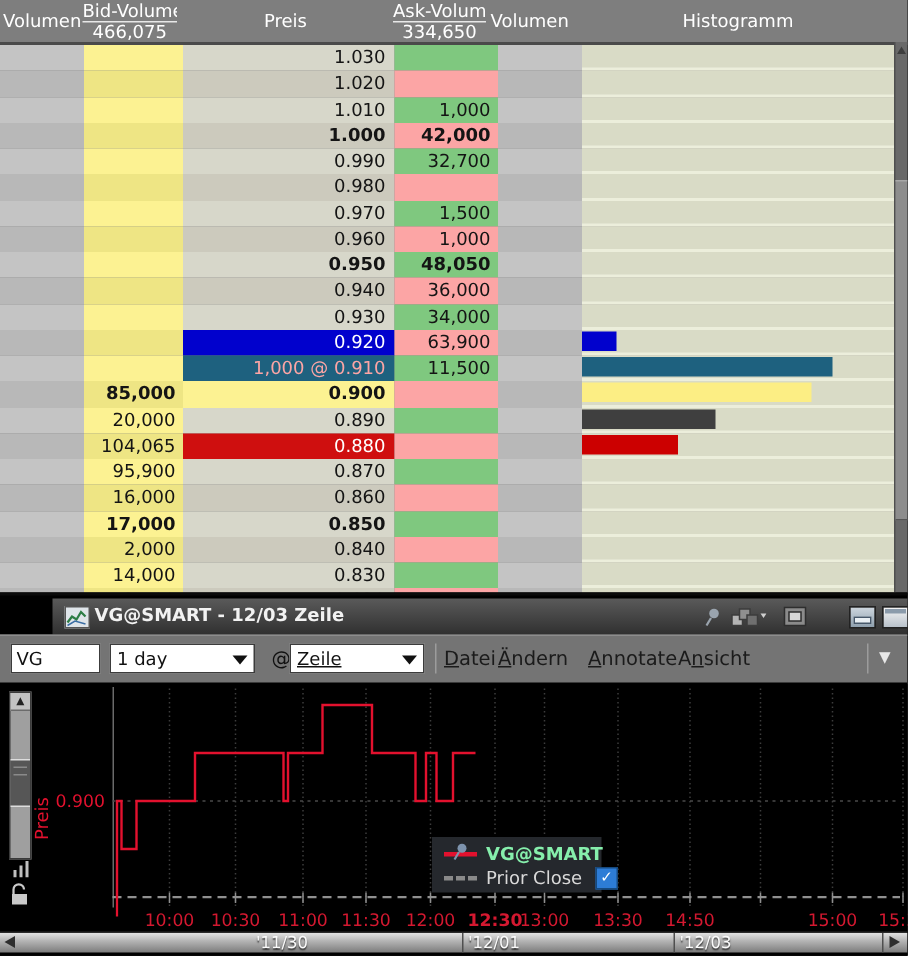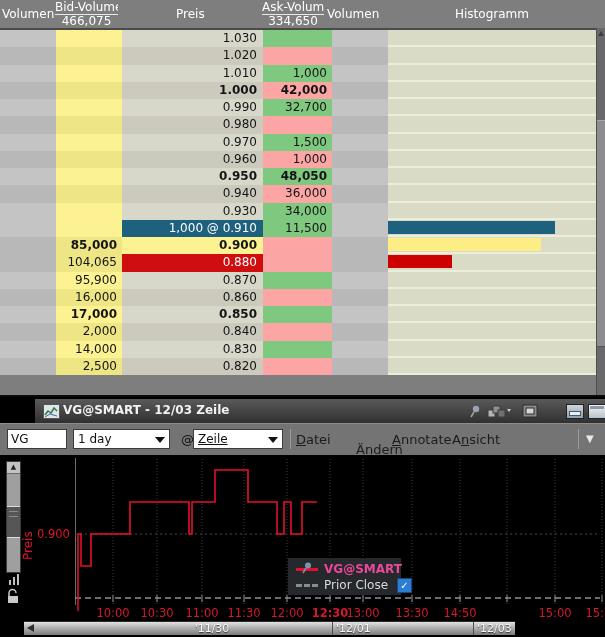--- a/index.html
+++ b/index.html
@@ -19,21 +19,21 @@
   .c-voll{width:56px;} .c-bid{width:66px;text-align:right;padding-right:5px;}
   .c-price{width:141px;text-align:right;padding-right:6px;}
   .c-ask{width:69px;text-align:right;padding-right:5px;}
   .c-volr{width:56px;} .c-hist{width:209px;border-bottom:2px solid #eceedb;background:#d9dbc6;}
   .r0 .c-voll,.r0 .c-volr{background:#c4c4c4;} .r1 .c-voll,.r1 .c-volr{background:#b8b8b8;}
   .r0 .c-bid{background:#fcf292;} .r1 .c-bid{background:#eee584;}
   .r0 .c-price{background:#d7d7ca;} .r1 .c-price{background:#cccabd;}
   .r0 .c-ask{background:#7fc87f;} .r1 .c-ask{background:#fca5a5;}
   .bold{font-weight:bold;}
   .ps-blue .c-price{background:#0101cd!important;color:#fff;}
-  .ps-teal .c-price{background:#1e617f!important;color:#ffffff;}
+  .ps-teal .c-price{background:#1e617f!important;color:#fca5a5;}
   .ps-red  .c-price{background:#cf0f0f!important;color:#fff;}
   .ps-yellow .c-price{background:#fcf292!important;}
   .histbar{height:13px;margin-top:1px;}
   .lscroll{position:absolute;right:0;top:28px;width:8px;height:367px;background:#696969;border-left:1px solid #4f4f4f;}
   .lscroll .thumb{position:absolute;left:0;top:92px;width:8px;height:225px;background:#8d8d8d;border-top:1px solid #a8a8a8;border-bottom:1px solid #555;}
   .lscroll .uparrow{position:absolute;left:1px;top:3px;width:0;height:0;border-left:3px solid transparent;border-right:3px solid transparent;border-bottom:5px solid #3d3d3d;}
   
   .cwin{position:absolute;left:0;top:395px;width:605px;height:242px;background:#000;border-top:2px solid #0a0a0a;}
   .titlebar{position:absolute;left:0;top:2px;width:605px;height:24px;background:linear-gradient(180deg,#5a5a5a,#303030);border-bottom:1px solid #1a1a1a;margin-left:35px;}
   .title{position:absolute;left:28px;top:4px;font-weight:bold;color:#f2f2f2;font-size:12px;white-space:nowrap;}
@@ -67,26 +67,26 @@
   .vslider{position:absolute;left:6px;top:6px;width:13px;height:110px;background:#9f9f9f;border:1px solid #3a3a3a;}
   .vslider .cap{position:absolute;left:0;top:0;width:13px;height:11px;background:#c2c2c2;border-bottom:1px solid #6b6b6b;
                 text-align:center;font-size:7px;line-height:11px;color:#222;}
   .vslider .th{position:absolute;left:0;top:44px;width:13px;height:30px;background:#565656;border-top:1px solid #ddd;border-bottom:1px solid #ddd;}
   .vslider .th i{display:block;height:1px;background:#8a8a8a;margin:4px 2px 0 2px;}
   .chicon{position:absolute;}
   .legend{position:absolute;left:288px;top:103px;width:113px;height:37px;background:#25282d;}
   .leg-row{position:absolute;left:8px;height:16px;line-height:16px;white-space:nowrap;}
   .leg-line{display:inline-block;vertical-align:middle;width:22px;height:3px;background:#e3112e;margin-right:6px;}
   .leg-dash{display:inline-block;vertical-align:middle;width:22px;height:0;border-top:3px dashed #8a8a8a;margin-right:6px;}
-  .leg-t1{color:#ec4899;font-weight:bold;font-size:12px;}
+  .leg-t1{color:#86efac;font-weight:bold;font-size:12px;}
   .leg-t2{color:#d9d9d9;font-size:12px;}
   .leg-check{display:inline-block;vertical-align:middle;width:13px;height:13px;background:#2d7cd6;border:1px solid #16497e;
              color:#fff;font-size:10px;line-height:13px;text-align:center;margin-left:5px;}
-  .sessbar{position:absolute;left:0;top:166px;width:491px;height:13px;
-           background:linear-gradient(180deg,#e2e2e2,#b5b5b5 40%,#7c7c7c);border-top:1px solid #2a2a2a;margin-left:24px;}
+  .sessbar{position:absolute;left:0;top:166px;width:605px;height:13px;
+           background:linear-gradient(180deg,#e2e2e2,#b5b5b5 40%,#7c7c7c);border-top:1px solid #2a2a2a;}
   .sess-lbl{position:absolute;top:0;font-size:11px;color:#fbfbfb;text-shadow:0 1px 1px #333;line-height:13px;}
   .sess-div{position:absolute;top:0;width:1px;height:13px;background:#4f4f4f;}
   .sess-arrow{position:absolute;top:2px;width:0;height:0;}
   .arrow-l{border-top:4px solid transparent;border-bottom:4px solid transparent;border-right:7px solid #2e2e2e;}
   .arrow-r{border-top:4px solid transparent;border-bottom:4px solid transparent;border-left:7px solid #2e2e2e;}
 </style>
 </head>
 <body>
 
 <div class="ladder">
@@ -186,38 +186,58 @@
         <div class="c c-hist"></div>
       </div>
       <div class="lrow r0">
         <div class="c c-voll"></div>
         <div class="c c-bid"></div>
         <div class="c c-price">0.930</div>
         <div class="c c-ask">34,000</div>
         <div class="c c-volr"></div>
         <div class="c c-hist"></div>
       </div>
+      <div class="lrow r1 ps-blue">
+        <div class="c c-voll"></div>
+        <div class="c c-bid"></div>
+        <div class="c c-price">0.920</div>
+        <div class="c c-ask">63,900</div>
+        <div class="c c-volr"></div>
+        <div class="c c-hist">
+          <div class="histbar" style="width: 23px; background: rgb(1, 1, 205);"></div>
+        </div>
+      </div>
       <div class="lrow r0 ps-teal">
         <div class="c c-voll"></div>
         <div class="c c-bid"></div>
         <div class="c c-price">1,000 @ 0.910</div>
         <div class="c c-ask">11,500</div>
         <div class="c c-volr"></div>
         <div class="c c-hist">
           <div class="histbar" style="width: 167px; background: rgb(30, 97, 127);"></div>
         </div>
       </div>
       <div class="lrow r1 bold ps-yellow">
         <div class="c c-voll"></div>
         <div class="c c-bid">85,000</div>
         <div class="c c-price">0.900</div>
         <div class="c c-ask"></div>
         <div class="c c-volr"></div>
         <div class="c c-hist">
           <div class="histbar" style="width: 153px; background: rgb(252, 238, 132);"></div>
+        </div>
+      </div>
+      <div class="lrow r0">
+        <div class="c c-voll"></div>
+        <div class="c c-bid">20,000</div>
+        <div class="c c-price">0.890</div>
+        <div class="c c-ask"></div>
+        <div class="c c-volr"></div>
+        <div class="c c-hist">
+          <div class="histbar" style="width: 89px; background: rgb(63, 63, 63);"></div>
         </div>
       </div>
       <div class="lrow r1 ps-red">
         <div class="c c-voll"></div>
         <div class="c c-bid">104,065</div>
         <div class="c c-price">0.880</div>
         <div class="c c-ask"></div>
         <div class="c c-volr"></div>
         <div class="c c-hist">
           <div class="histbar" style="width: 64px; background: rgb(204, 0, 0);"></div>
@@ -315,21 +335,21 @@
     <div class="dropdown" style="left:73px;width:97px;">
       <span>1 day</span><span class="arr"></span>
     </div>
     <span class="atlbl" style="left:181px;">@</span>
     <div class="dropdown" style="left:193px;width:90px;text-decoration:underline;">
       <span>Zeile</span><span class="arr"></span>
     </div>
     <span class="vsep" style="left:290px;"></span>
     <span class="vsep" style="left:578px;"></span>
     <span class="tb-collapse" style="left:586px;">▼</span>
-    <span><span class="menu-item" style="left: 296px;"><u>D</u>atei</span><span class="menu-item" style="left: 356px; margin-top: 10px;"><u>Ä</u>ndern</span><span class="menu-item" style="left: 392px;"><u>A</u>nnotate</span><span class="menu-item" style="left: 452px;">A<u>n</u>sicht</span></span>
+    <span><span class="menu-item" style="left: 296px;"><u>D</u>atei</span><span class="menu-item" style="left: 332px;"><u>Ä</u>ndern</span><span class="menu-item" style="left: 392px;"><u>A</u>nnotate</span><span class="menu-item" style="left: 452px;">A<u>n</u>sicht</span></span>
   </div>
 
   <div class="chart">
     <svg id="plot" width="605" height="184">
         <line x1="113" y1="4" x2="113" y2="150" stroke="#3c3c3c" stroke-width="1" stroke-dasharray="1,2"></line>
         <line x1="113" y1="140" x2="113" y2="147" stroke="#8f8f8f" stroke-width="1"></line>
         <line x1="157" y1="4" x2="157" y2="150" stroke="#3c3c3c" stroke-width="1" stroke-dasharray="1,2"></line>
         <line x1="157" y1="140" x2="157" y2="147" stroke="#8f8f8f" stroke-width="1"></line>
         <line x1="202" y1="4" x2="202" y2="150" stroke="#3c3c3c" stroke-width="1" stroke-dasharray="1,2"></line>
         <line x1="202" y1="140" x2="202" y2="147" stroke="#8f8f8f" stroke-width="1"></line>

